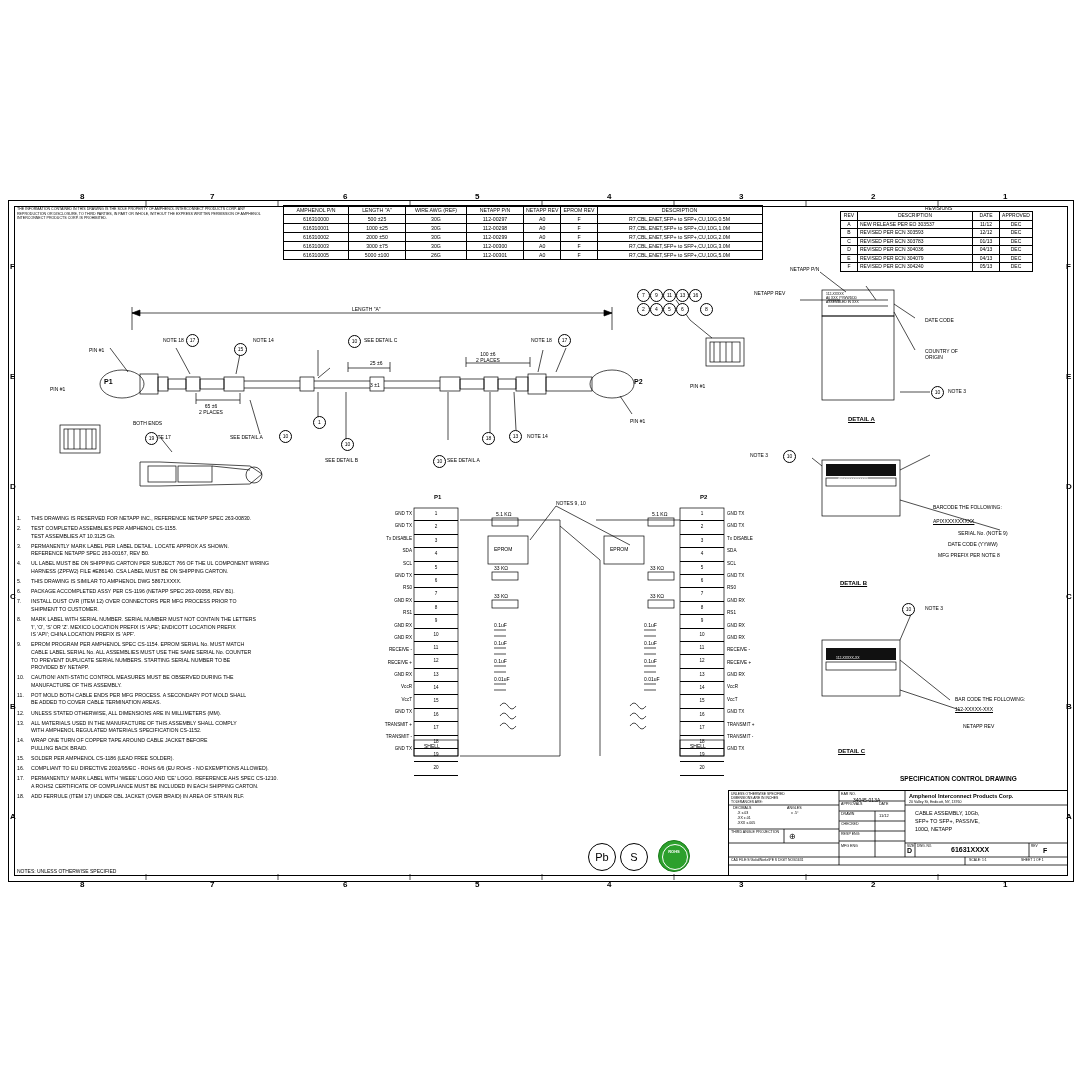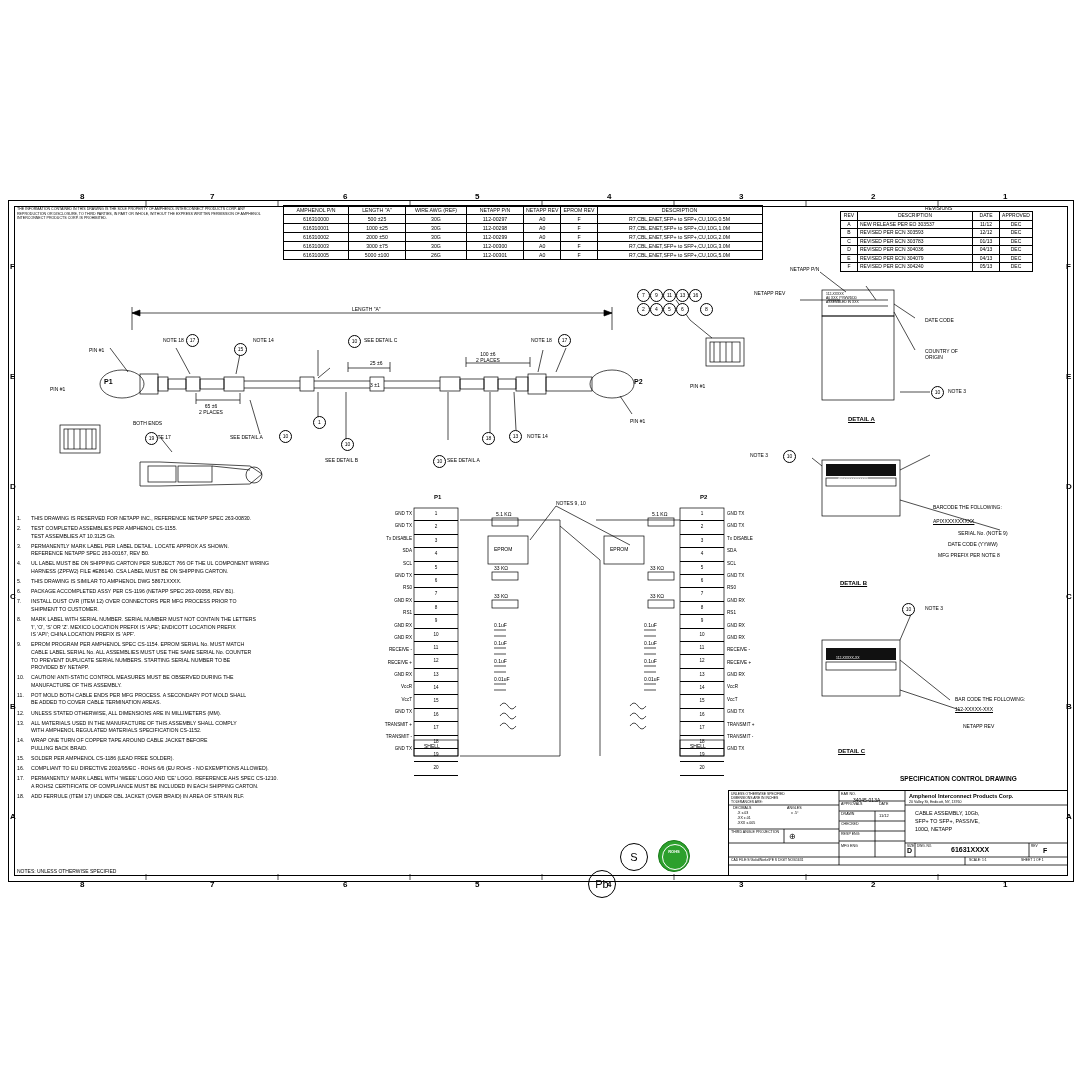--- a/index.html
+++ b/index.html
@@ -628,21 +628,21 @@
     <div style="height: 12.4px; line-height: 12.4px; text-align: left;">RECEIVE +</div>
     <div style="height: 12.4px; line-height: 12.4px; text-align: left;">GND RX</div>
     <div style="height: 12.4px; line-height: 12.4px; text-align: left;">VccR</div>
     <div style="height: 12.4px; line-height: 12.4px; text-align: left;">VccT</div>
     <div style="height: 12.4px; line-height: 12.4px; text-align: left;">GND TX</div>
     <div style="height: 12.4px; line-height: 12.4px; text-align: left;">TRANSMIT +</div>
     <div style="height: 12.4px; line-height: 12.4px; text-align: left;">TRANSMIT -</div>
     <div style="height: 12.4px; line-height: 12.4px; text-align: left;">GND TX</div>
   </div>
 
-<div class="round-mark" style="left:588px;top:843px;margin-top:27px;"><span>Pb</span></div>
+<div class="round-mark" style="left:588px;top:843px;"><span>Pb</span></div>
 <div class="round-mark" style="left:620px;top:843px;"><span>S</span></div>
 <div class="green-stamp" style="left:658px;top:840px;">
   <div class="inner"></div>
   <div class="t">ROHS</div>
 </div>
 
 <div class="scd">SPECIFICATION CONTROL DRAWING</div>
 
 <div class="tb">
   <svg viewBox="0 0 338 84" style="position:absolute;left:0;top:0;width:338px;height:84px;">

